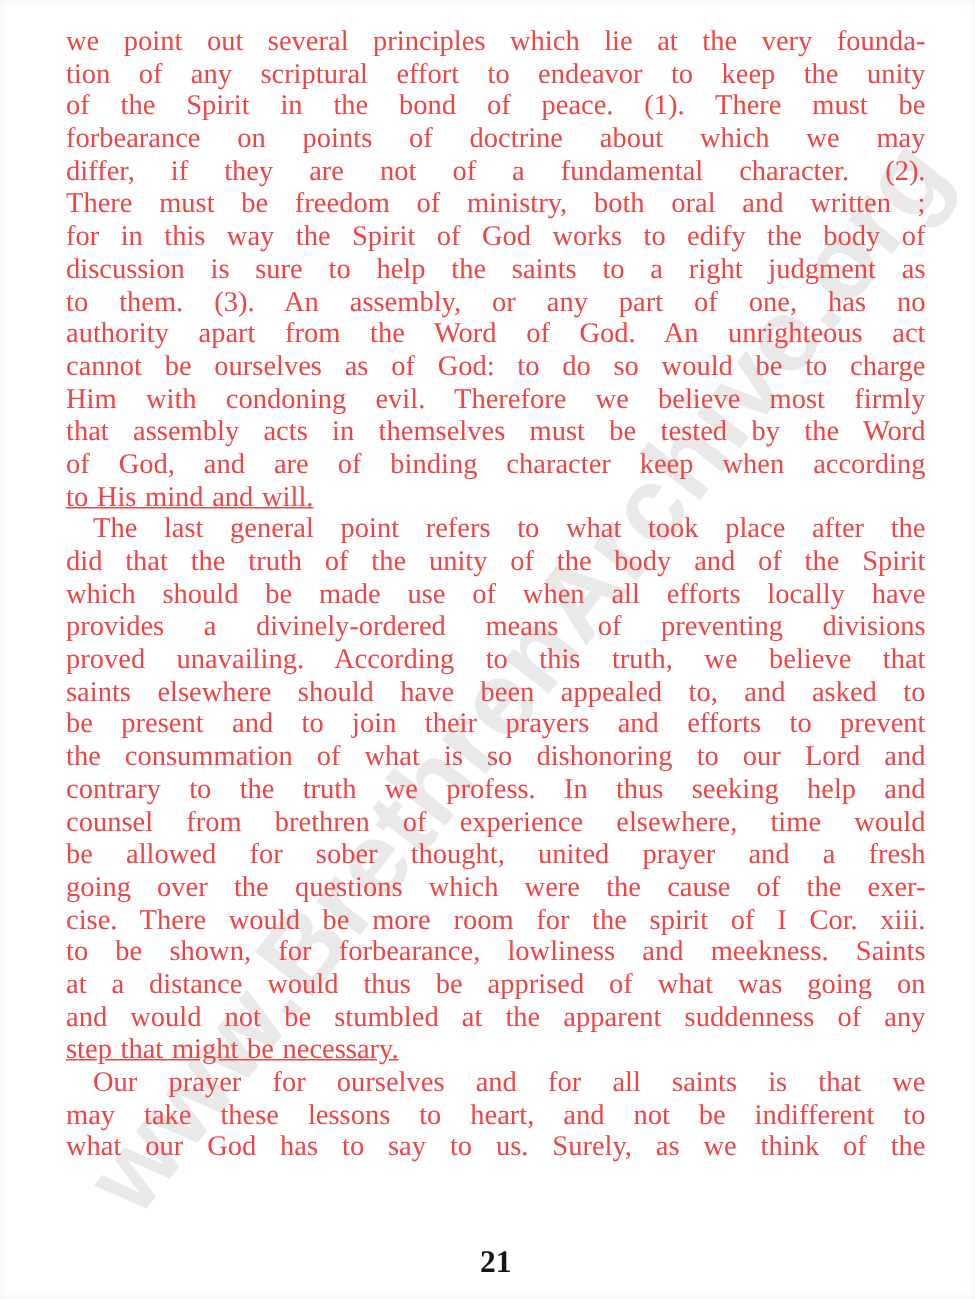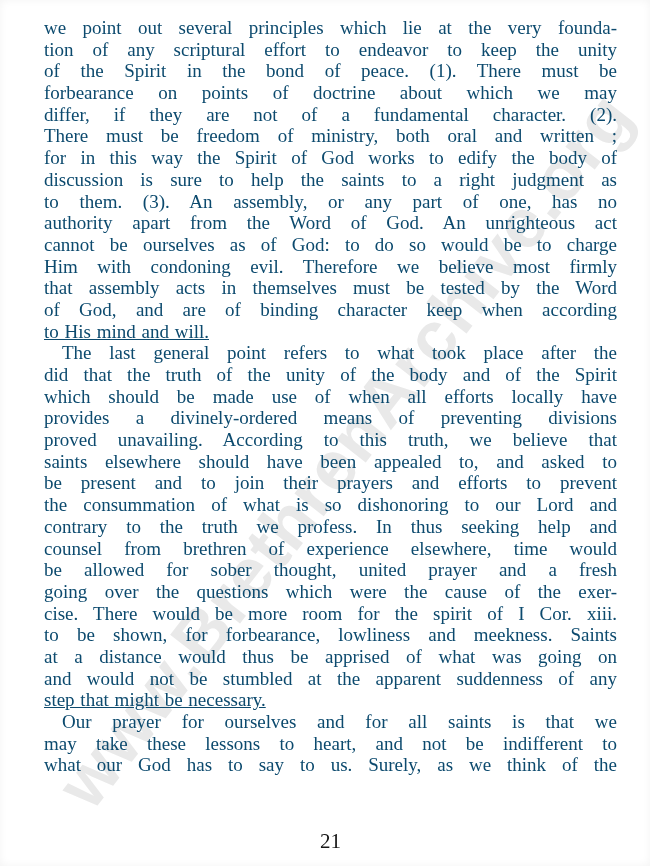--- a/index.html
+++ b/index.html
@@ -30,21 +30,21 @@
     white-space: nowrap;
     z-index: 0;
     user-select: none;
   }
   .text-block {
     position: absolute;
     left: 44px;
     top: 17px;
     width: 573px;
     z-index: 1;
-    color: #0c4a6e;
+    color: #ef4444;
   }
   .line {
     font-size: 19px;
     line-height: 21.7px;
     height: 21.7px;
     overflow: hidden;
     text-align: justify;
     text-align-last: justify;
     word-spacing: 1px;
   }
@@ -55,21 +55,21 @@
   .line.indent {
     text-indent: 18px;
   }
   .page-number {
     position: absolute;
     left: 44px;
     width: 573px;
     top: 829px;
     text-align: center;
     font-size: 21px;
-    font-weight: 400;
+    font-weight: 700;
     color: #151515;
     z-index: 1;
   }
 </style>
 </head>
 <body>
 
 <div class="page">
   <div class="watermark">www.BrethrenArchive.org</div>
 

